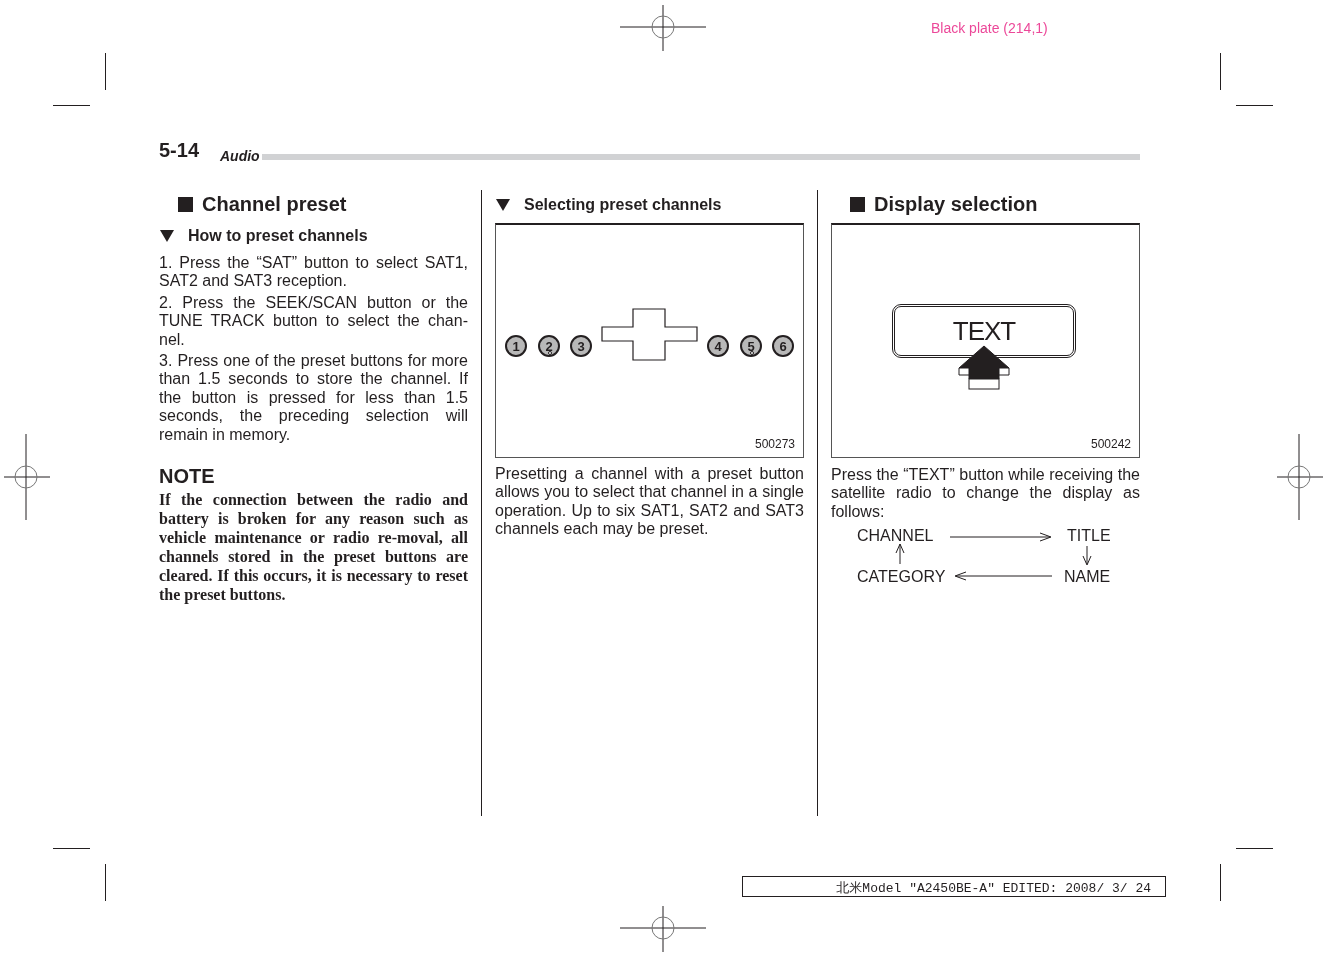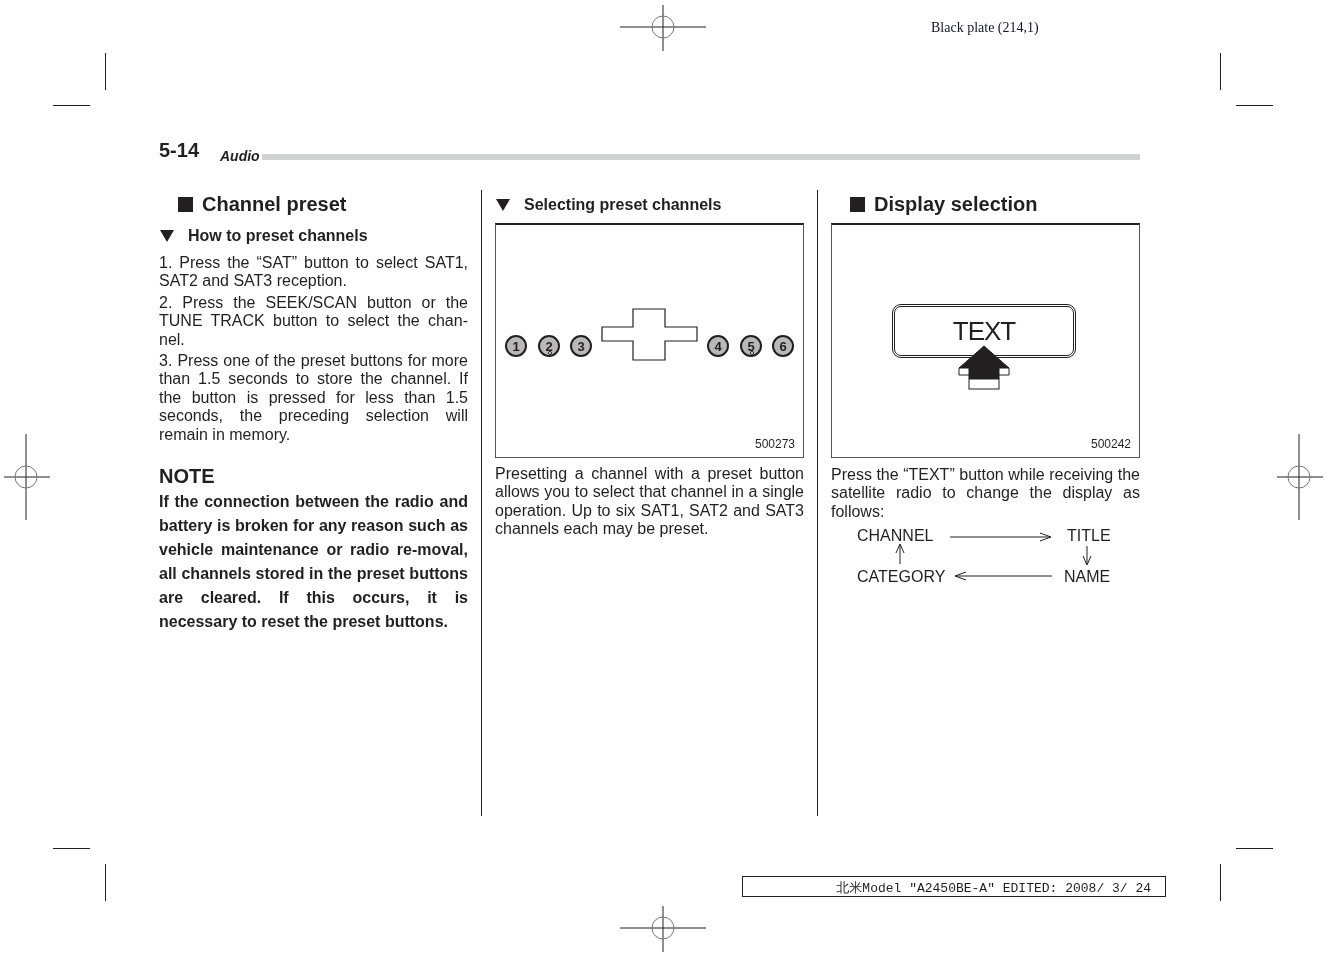--- a/index.html
+++ b/index.html
@@ -3,32 +3,32 @@
 <meta charset="utf-8">
 <style>
   html, body { margin: 0; padding: 0; background: #ffffff; }
   body {
     width: 1327px; height: 954px; position: relative; overflow: hidden;
     font-family: "Liberation Sans", sans-serif; color: #231f20;
   }
   .abs { position: absolute; }
   .line-h { position: absolute; height: 1px; background: #231f20; }
   .line-v { position: absolute; width: 1px; background: #231f20; }
-  .plate { position: absolute; left: 931px; top: 20px; font-family: Liberation Serif, serif; font-size: 14px; color: #0f172a; }
+  .plate { position: absolute; left: 931px; top: 20px; font-family: Liberation Sans, sans-serif; font-size: 14px; color: #ec4899; }
   .page-num { position: absolute; left: 159px; top: 139px; font-size: 20px; font-weight: bold; }
   .page-sec { position: absolute; left: 220px; top: 148px; font-size: 14px; font-weight: bold; font-style: italic; }
   .rule-bar { position: absolute; left: 262px; top: 154px; width: 878px; height: 6px; background: #d1d2d4; }
   .col-div { position: absolute; width: 1px; background: #231f20; }
   .h1 { position: absolute; font-size: 20px; font-weight: bold; display: flex; align-items: center; padding-left: 16px; }
   .sq { display: inline-block; width: 15px; height: 15px; background: #231f20; margin-right: 9px; }
   .h2 { position: absolute; font-size: 16px; font-weight: bold; display: flex; align-items: center; }
   .tri { display: inline-block; width: 0; height: 0; border-left: 7px solid transparent; border-right: 7px solid transparent; border-top: 12px solid #231f20; margin-right: 14px; }
   .para { position: absolute; font-size: 16px; line-height: 18.4px; text-align: justify; }
   .note-h { position: absolute; font-size: 20px; font-weight: bold; }
-  .note-b { position: absolute; font-size: 16px; font-weight: bold; line-height: 24px; text-align: justify; }
+  .note-b { position: absolute; font-size: 16px; font-weight: bold; line-height: 19px; text-align: justify; font-family: Liberation Serif, serif; }
   .fig { position: absolute; border: 1px solid #555; border-top: 2px solid #231f20; background: #fff; }
   .fig-id { position: absolute; font-size: 12px; }
   .pbtn { position: absolute; width: 22px; height: 22px; border-radius: 50%; background: #b8b8b8; border: 2px solid #231f20; box-sizing: border-box; font-size: 13px; font-weight: bold; display: flex; align-items: center; justify-content: center; }
   .pdot { position: absolute; width: 4px; height: 4px; border-radius: 50%; border: 1px solid #231f20; background: #fff; left: 8px; top: 14px; box-sizing: border-box; }
   .flow { position: absolute; font-size: 16px; }
   .footer-box { position: absolute; left: 742px; top: 876px; width: 424px; height: 21px; border: 1px solid #231f20; box-sizing: border-box; }
   .footer-txt { position: absolute; right: 14px; top: 2px; font-family: "Liberation Mono", monospace; font-size: 13px; }
 </style>
 </head>
 <body>

